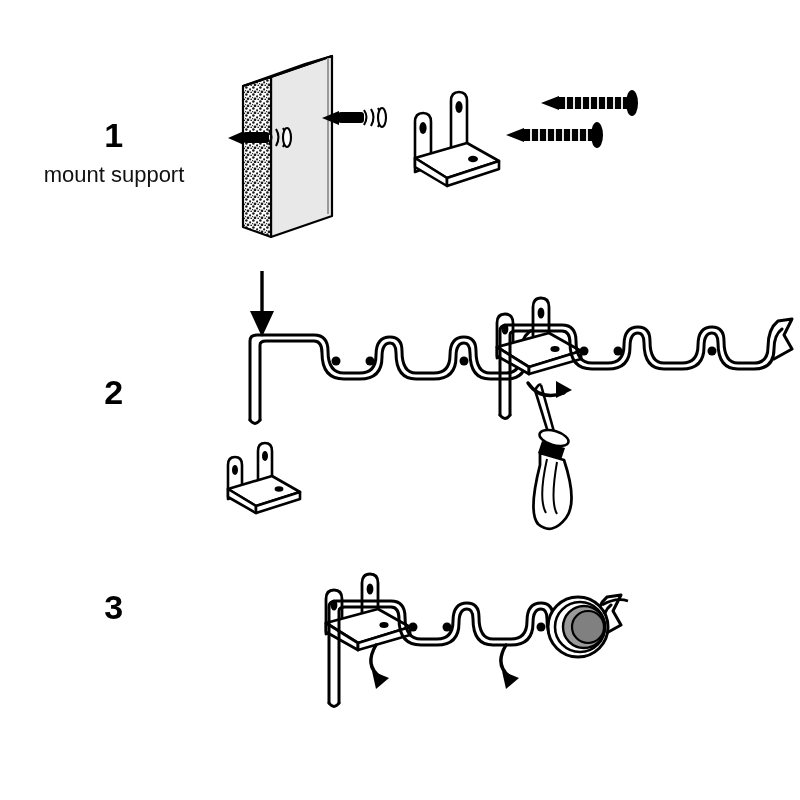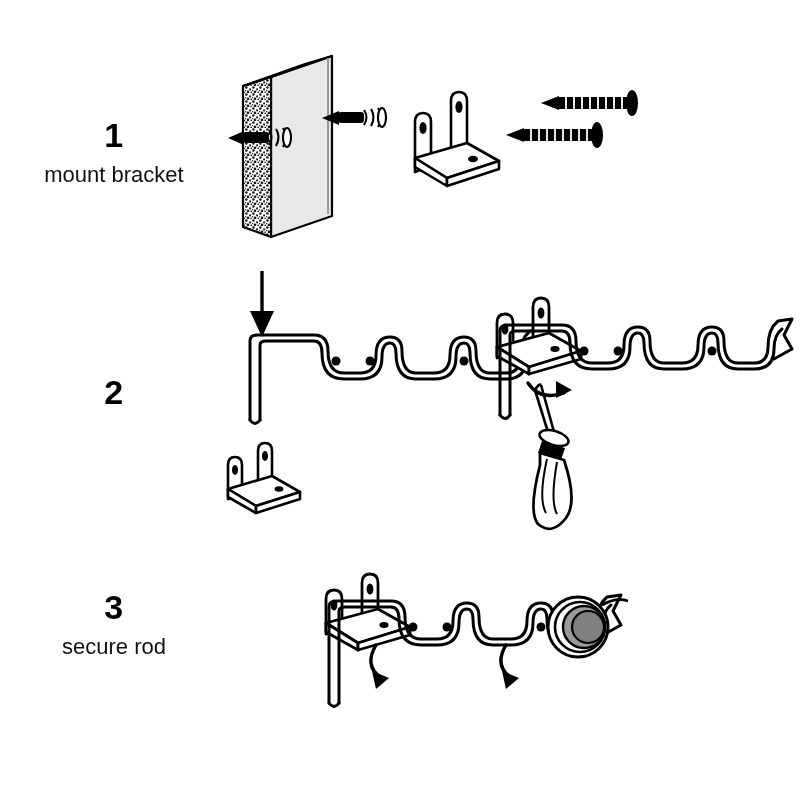--- a/index.html
+++ b/index.html
@@ -65,21 +65,21 @@
   svg { display: block; overflow: visible; }
 </style>
 </head>
 <body>
 
 <div id="sheet">
 
   <div class="step" id="step-1">
     <div class="label-col">
       <div class="step-number">1</div>
-      <div class="step-caption">mount bracket</div>
+      <div class="step-caption">mount support</div>
     </div>
     <div class="art">
       <svg width="590" height="230" viewBox="0 0 590 230">
         <defs>
           <pattern id="speckle" width="7" height="7" patternUnits="userSpaceOnUse">
             <rect width="7" height="7" fill="#ffffff"></rect>
             <circle cx="1.4" cy="1.6" r="1.25" fill="#1a1a1a"></circle>
             <circle cx="5.1" cy="3.4" r="1.05" fill="#1a1a1a"></circle>
             <circle cx="3.0" cy="5.8" r="1.35" fill="#1a1a1a"></circle>
             <circle cx="6.2" cy="6.4" r="0.8" fill="#1a1a1a"></circle>
@@ -321,21 +321,20 @@
           <path d="M337,194 q-9,40 -1,54" fill="none" stroke="#000" stroke-width="2"></path>
           <path d="M347,197 q-7,40 0,52" fill="none" stroke="#000" stroke-width="2"></path>
         </g>
       </svg>
     </div>
   </div>
 
   <div class="step" id="step-3">
     <div class="label-col">
       <div class="step-number">3</div>
-      <div class="step-caption">secure rod</div>
     </div>
     <div class="art">
       <svg width="590" height="200" viewBox="0 0 590 200">
 
         <g>
           <g fill="#ffffff" stroke="#000" stroke-width="2.8" stroke-linejoin="round">
             <path d="M152,38 q0,-9 8,-9 q8,0 8,9 l0,30 l-16,5 Z"></path>
             <ellipse cx="160" cy="44" rx="3.4" ry="5.6" fill="#000" stroke="none"></ellipse>
             <path d="M116,54 q0,-9 8,-9 q8,0 8,9 l0,30 l-16,5 Z"></path>
             <ellipse cx="124" cy="60" rx="3.4" ry="5.6" fill="#000" stroke="none"></ellipse>

